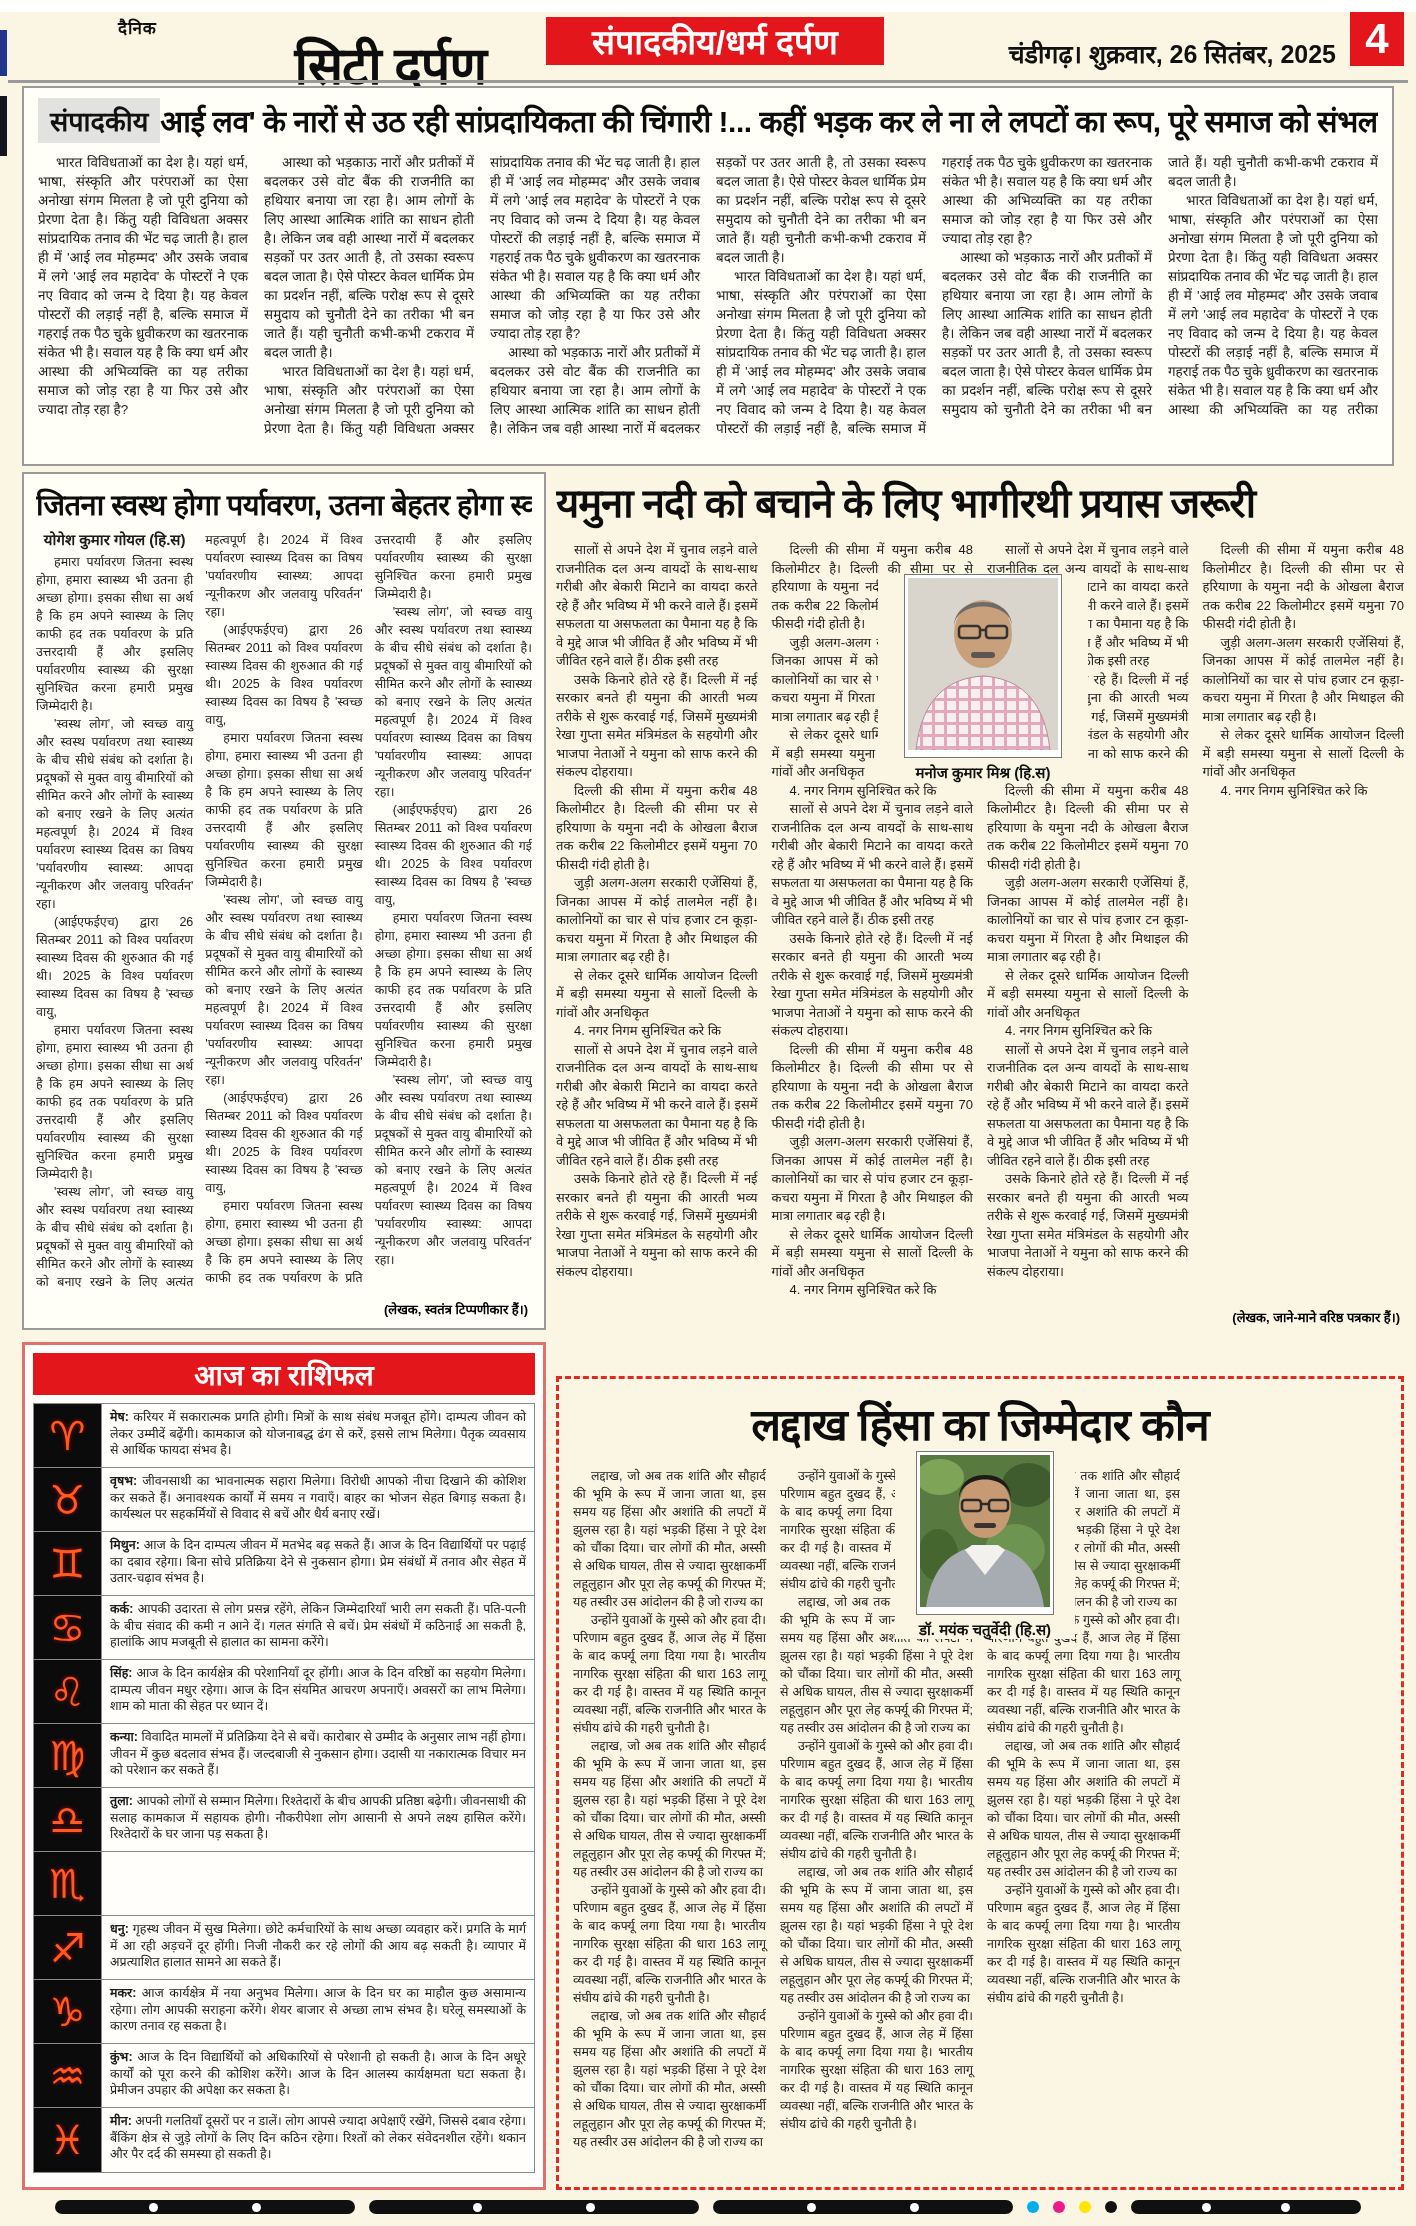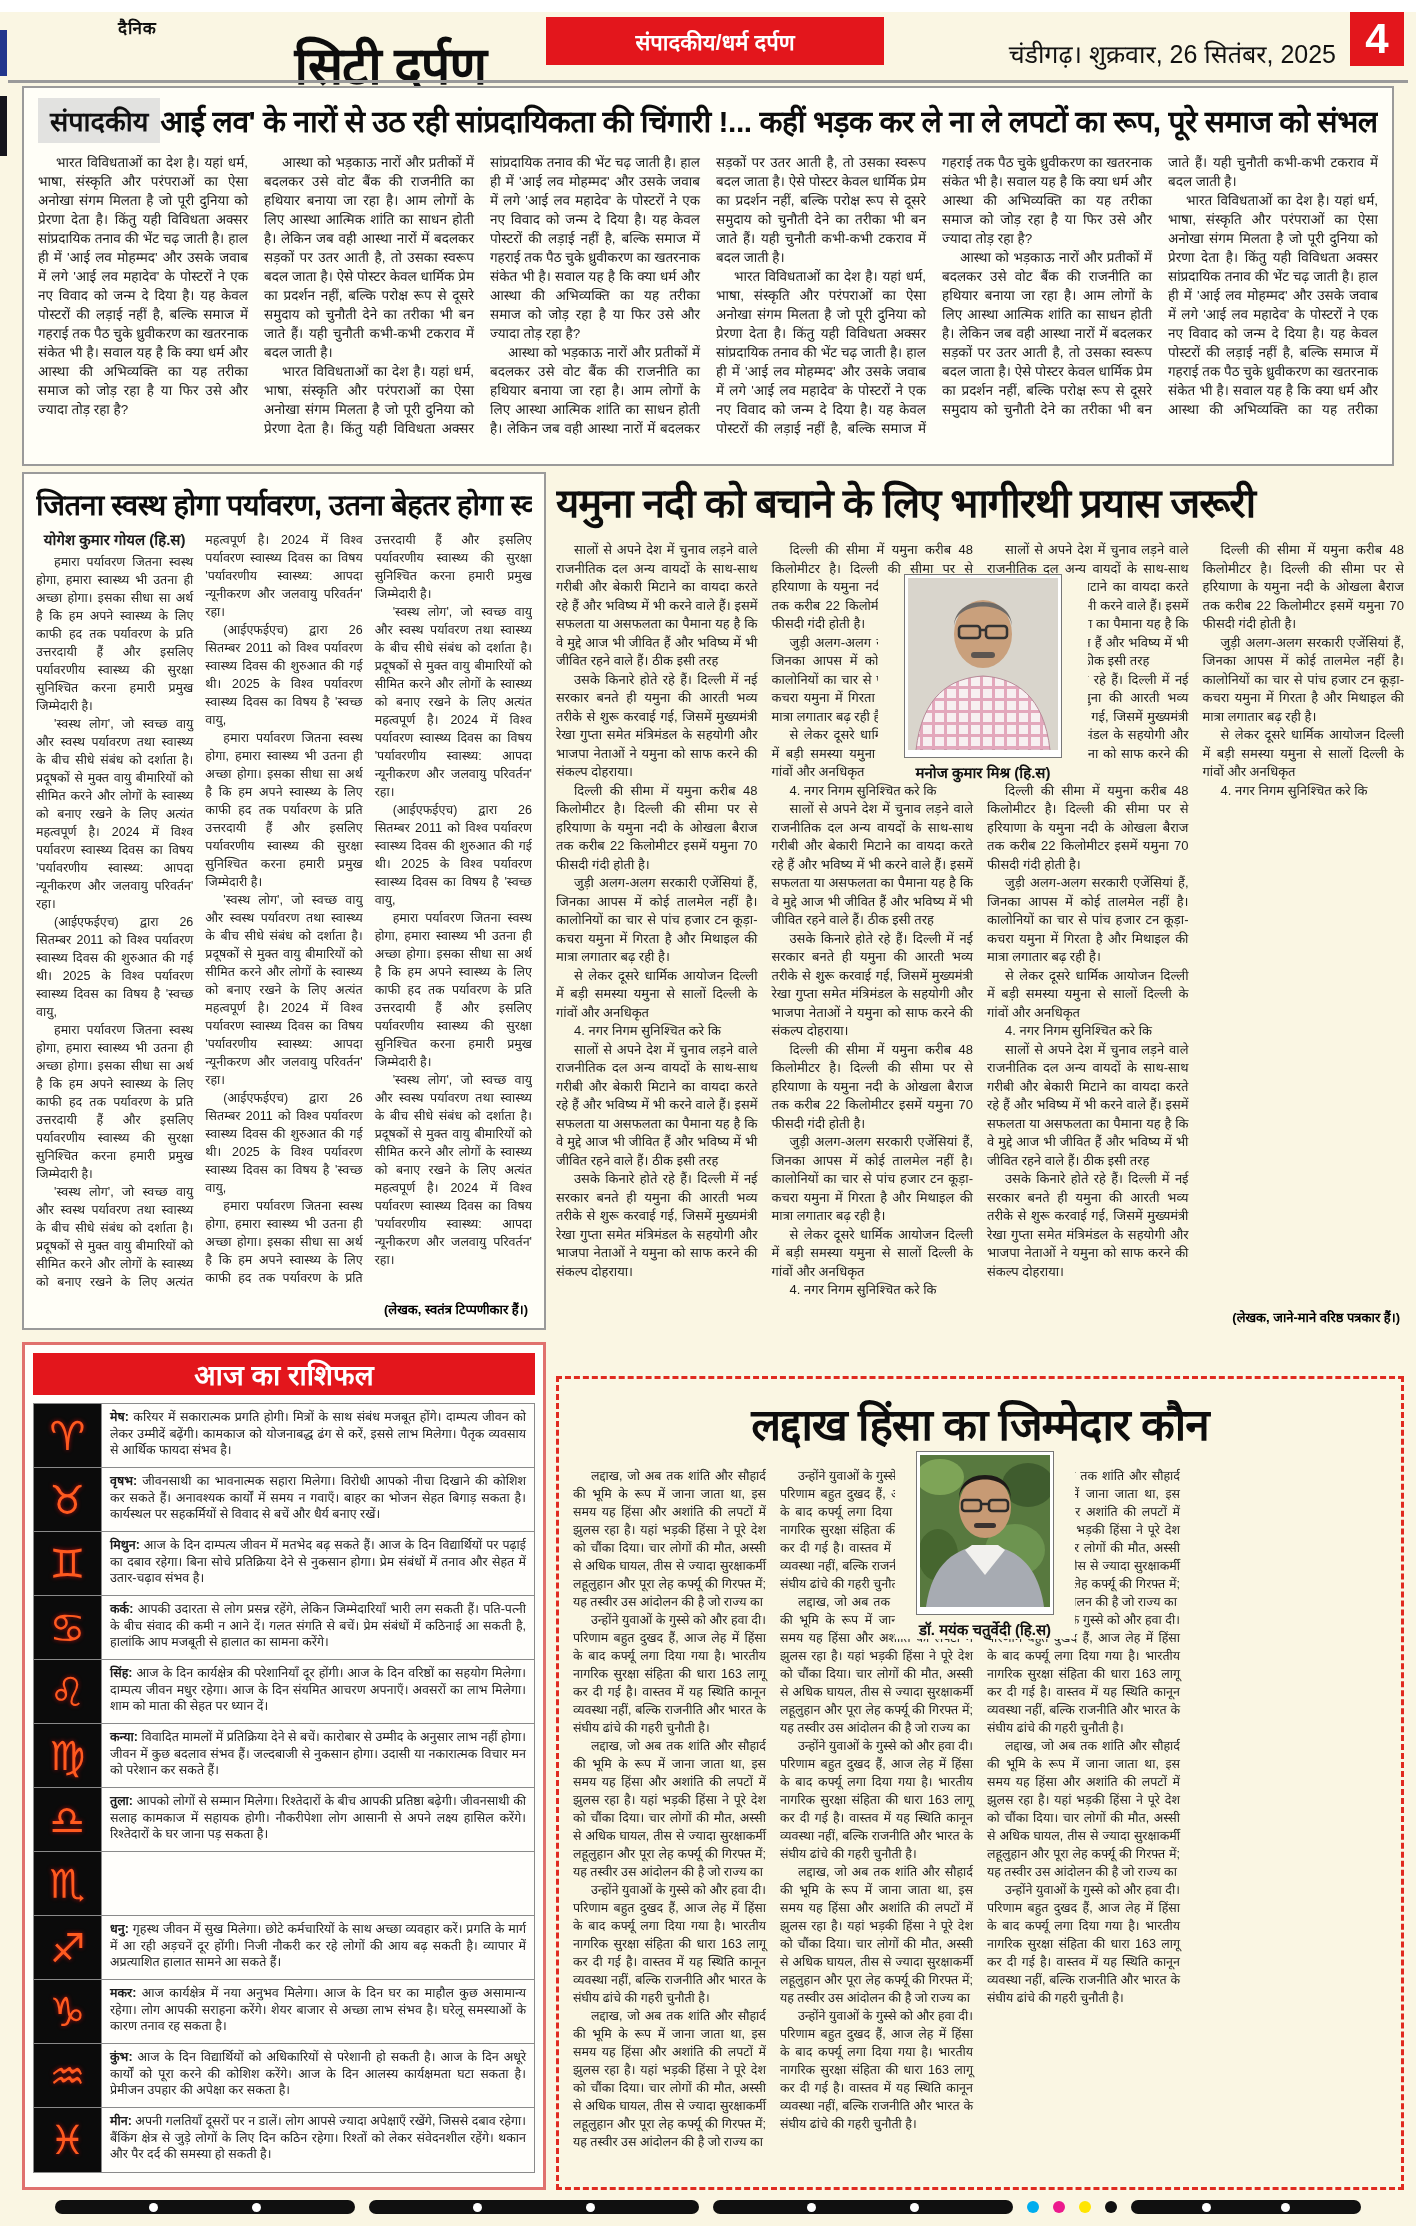--- a/index.html
+++ b/index.html
@@ -8,22 +8,22 @@
 
   
   .topwhite { position:absolute; top:0; left:0; width:1416px; height:12px; background:#ffffff; }
   .edge-mark-blue  { position:absolute; left:0; top:30px;  width:7px; height:46px; background:#22368d; }
   .edge-mark-black { position:absolute; left:0; top:96px;  width:7px; height:60px; background:#15151d; }
   .logo-wrap { position:absolute; left:56px; top:16px; width:430px; }
   .logo-daily { font-size:17px; font-weight:bold; color:#111; margin-left:62px; letter-spacing:1px; }
   .logo-main  { font-size:52px; font-weight:bold; color:#0d0d0d; line-height:54px; letter-spacing:-1px;text-align:right; }
   .logo-tag   { font-size:9px; color:#333; margin-left:250px; margin-top:1px; }
   .section-banner { position:absolute; left:546px; top:17px; width:338px; height:48px; background:#e3161c;
-    color:#fff; font-size:22px; font-weight:bold; display:flex; align-items:center; justify-content:center; }
-  .dateline { position:absolute; right:80px; top:36px; font-size:25px; font-weight:normal; color:#111; }
+    color:#fff; font-size:34px; font-weight:bold; display:flex; align-items:center; justify-content:center; }
+  .dateline { position:absolute; right:80px; top:36px; font-size:25px; font-weight:bold; color:#111; }
   .page-badge { position:absolute; left:1350px; top:12px; width:54px; height:54px; background:#e3161c;
     color:#fff; font-size:42px; font-weight:bold; display:flex; align-items:center; justify-content:center; }
   .rule { position:absolute; left:8px; top:80px; width:1400px; height:3px; background:#9a9a9a; }
 
   
   .boxed { position:absolute; background:#fffef7; border:2px solid #9a9a9a; }
   .para { text-align:justify; text-indent:18px; }
   .cols { column-fill:auto; overflow:hidden; text-align:justify; color:#1c1c1c; }
   .credit { font-weight:bold; position:absolute; font-size:13px; background:inherit; }
 

